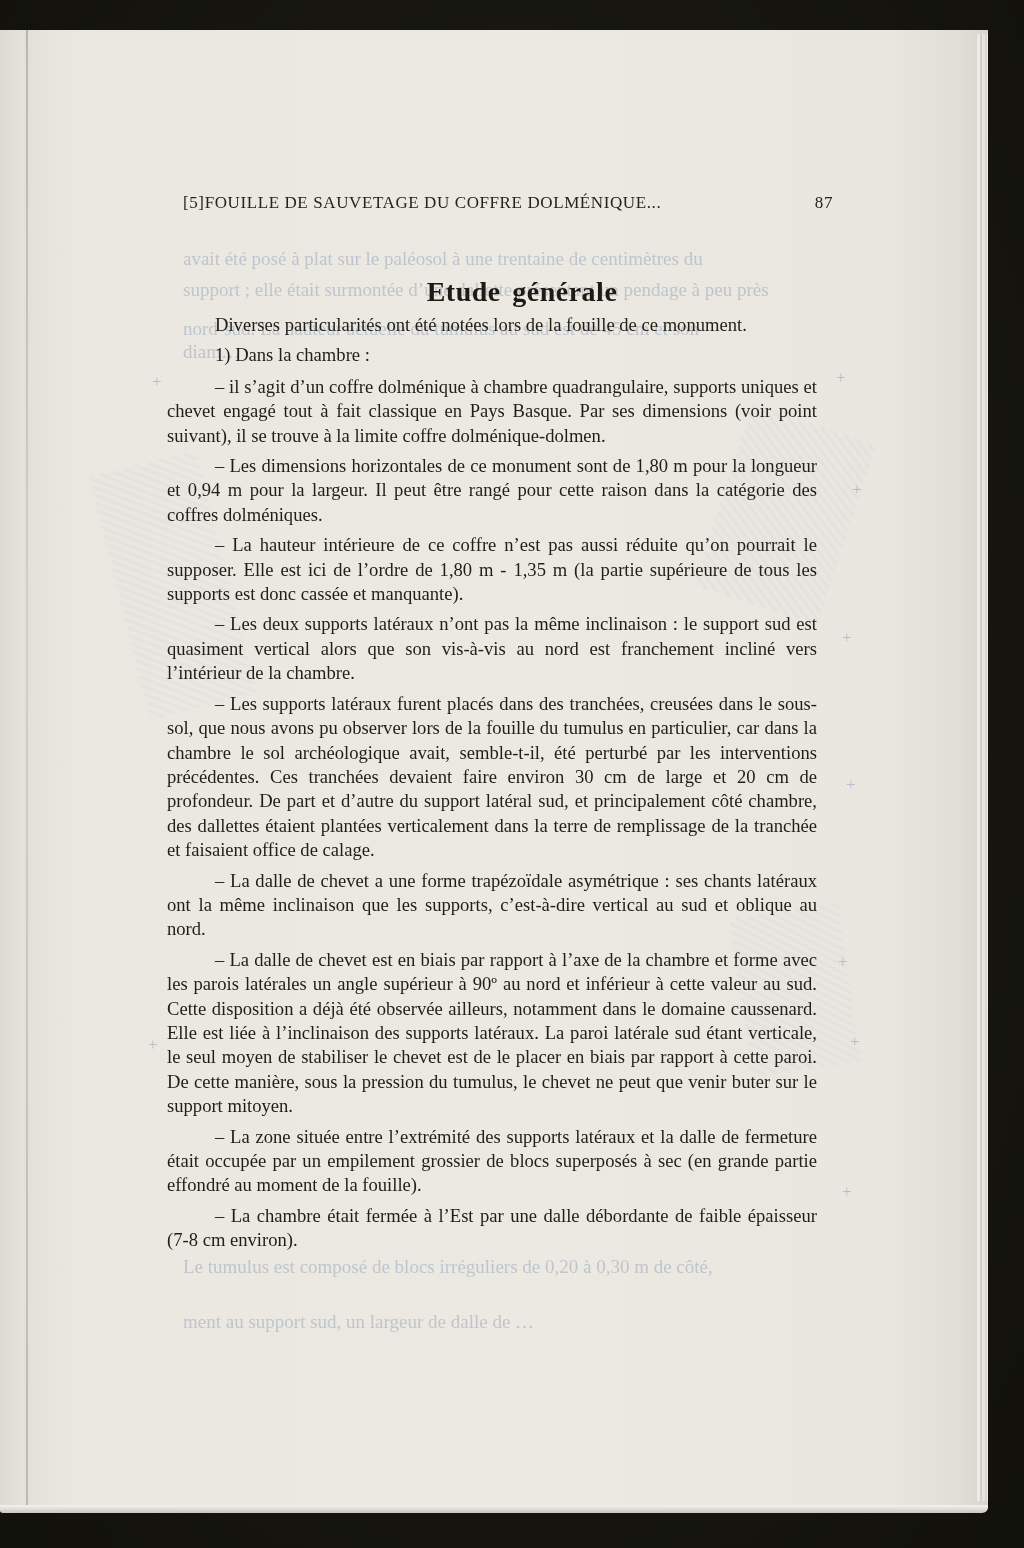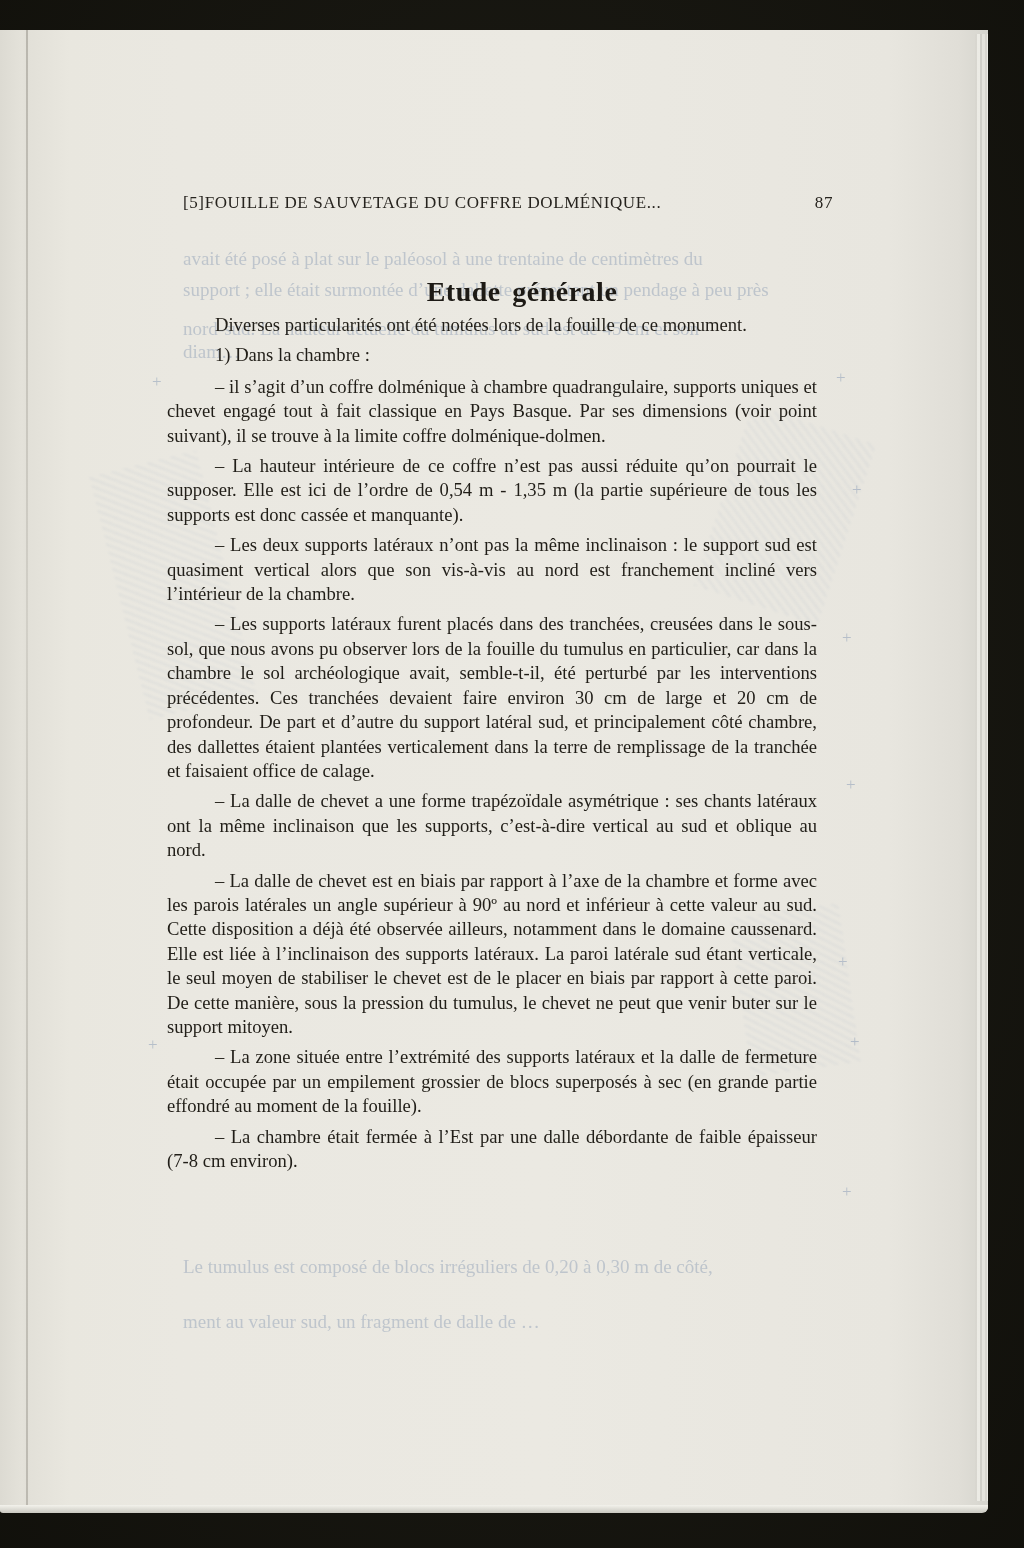--- a/index.html
+++ b/index.html
@@ -78,21 +78,21 @@
 
 <div class="stage">
   <div class="sheet">
 
     <div class="ghost-layer">
       <div class="ghost-line" style="top:218px">avait été posé à plat sur le paléosol à une trentaine de centimètres du</div>
       <div class="ghost-line" style="top:249px">support ; elle était surmontée d’une dallette présentant un pendage à peu près</div>
       <div class="ghost-line" style="top:288px">nord-sud. La hauteur actuelle du tumulus au sud est de 45 cm et son</div>
       <div class="ghost-line" style="top:311px">diam…</div>
       <div class="ghost-line" style="top:1226px">Le tumulus est composé de blocs irréguliers de 0,20 à 0,30 m de côté,</div>
-      <div class="ghost-line" style="top:1281px">ment au valeur sud, un fragment de dalle de …</div>
+      <div class="ghost-line" style="top:1281px">ment au support sud, un largeur de dalle de …</div>
 
       <span class="ghost-mark" style="left:836px;top:338px">+</span>
       <span class="ghost-mark" style="left:852px;top:450px">+</span>
       <span class="ghost-mark" style="left:842px;top:598px">+</span>
       <span class="ghost-mark" style="left:846px;top:745px">+</span>
       <span class="ghost-mark" style="left:838px;top:922px">+</span>
       <span class="ghost-mark" style="left:850px;top:1002px">+</span>
       <span class="ghost-mark" style="left:842px;top:1152px">+</span>
       <span class="ghost-mark" style="left:152px;top:342px">+</span>
       <span class="ghost-mark" style="left:148px;top:1005px">+</span>
@@ -107,21 +107,22 @@
       <span class="mid">FOUILLE DE SAUVETAGE DU COFFRE DOLMÉNIQUE...</span>
       <span>87</span>
     </div>
 
     <h1 class="page-title">Etude générale</h1>
 
     <div class="content">
       <p>Diverses particularités ont été notées lors de la fouille de ce monument.</p>
       <p class="subhead">1) Dans la chambre :</p>
       <p>– il s’agit d’un coffre dolménique à chambre quadrangulaire, supports uniques et chevet engagé tout à fait classique en Pays Basque. Par ses dimensions (voir point suivant), il se trouve à la limite coffre dolménique-dolmen.</p>
-      <p>– La hauteur intérieure de ce coffre n’est pas aussi réduite qu’on pourrait le supposer. Elle est ici de l’ordre de 0,54 m - 1,35 m (la partie supérieure de tous les supports est donc cassée et manquante).</p>
+      <p>– Les dimensions horizontales de ce monument sont de 1,80 m pour la longueur et 0,94 m pour la largeur. Il peut être rangé pour cette raison dans la catégorie des coffres dolméniques.</p>
+      <p>– La hauteur intérieure de ce coffre n’est pas aussi réduite qu’on pourrait le supposer. Elle est ici de l’ordre de 1,80 m - 1,35 m (la partie supérieure de tous les supports est donc cassée et manquante).</p>
       <p>– Les deux supports latéraux n’ont pas la même inclinaison : le support sud est quasiment vertical alors que son vis-à-vis au nord est franchement incliné vers l’intérieur de la chambre.</p>
       <p>– Les supports latéraux furent placés dans des tranchées, creusées dans le sous-sol, que nous avons pu observer lors de la fouille du tumulus en particulier, car dans la chambre le sol archéologique avait, semble-t-il, été perturbé par les interventions précédentes. Ces tranchées devaient faire environ 30 cm de large et 20 cm de profondeur. De part et d’autre du support latéral sud, et principalement côté chambre, des dallettes étaient plantées verticalement dans la terre de remplissage de la tranchée et faisaient office de calage.</p>
       <p>– La dalle de chevet a une forme trapézoïdale asymétrique : ses chants latéraux ont la même inclinaison que les supports, c’est-à-dire vertical au sud et oblique au nord.</p>
       <p>– La dalle de chevet est en biais par rapport à l’axe de la chambre et forme avec les parois latérales un angle supérieur à 90º au nord et inférieur à cette valeur au sud. Cette disposition a déjà été observée ailleurs, notamment dans le domaine caussenard. Elle est liée à l’inclinaison des supports latéraux. La paroi latérale sud étant verticale, le seul moyen de stabiliser le chevet est de le placer en biais par rapport à cette paroi. De cette manière, sous la pression du tumulus, le chevet ne peut que venir buter sur le support mitoyen.</p>
       <p>– La zone située entre l’extrémité des supports latéraux et la dalle de fermeture était occupée par un empilement grossier de blocs superposés à sec (en grande partie effondré au moment de la fouille).</p>
       <p>– La chambre était fermée à l’Est par une dalle débordante de faible épaisseur (7-8 cm environ).</p>
     </div>
 
     <div class="crease"></div>
     <div class="edge-right"></div>

